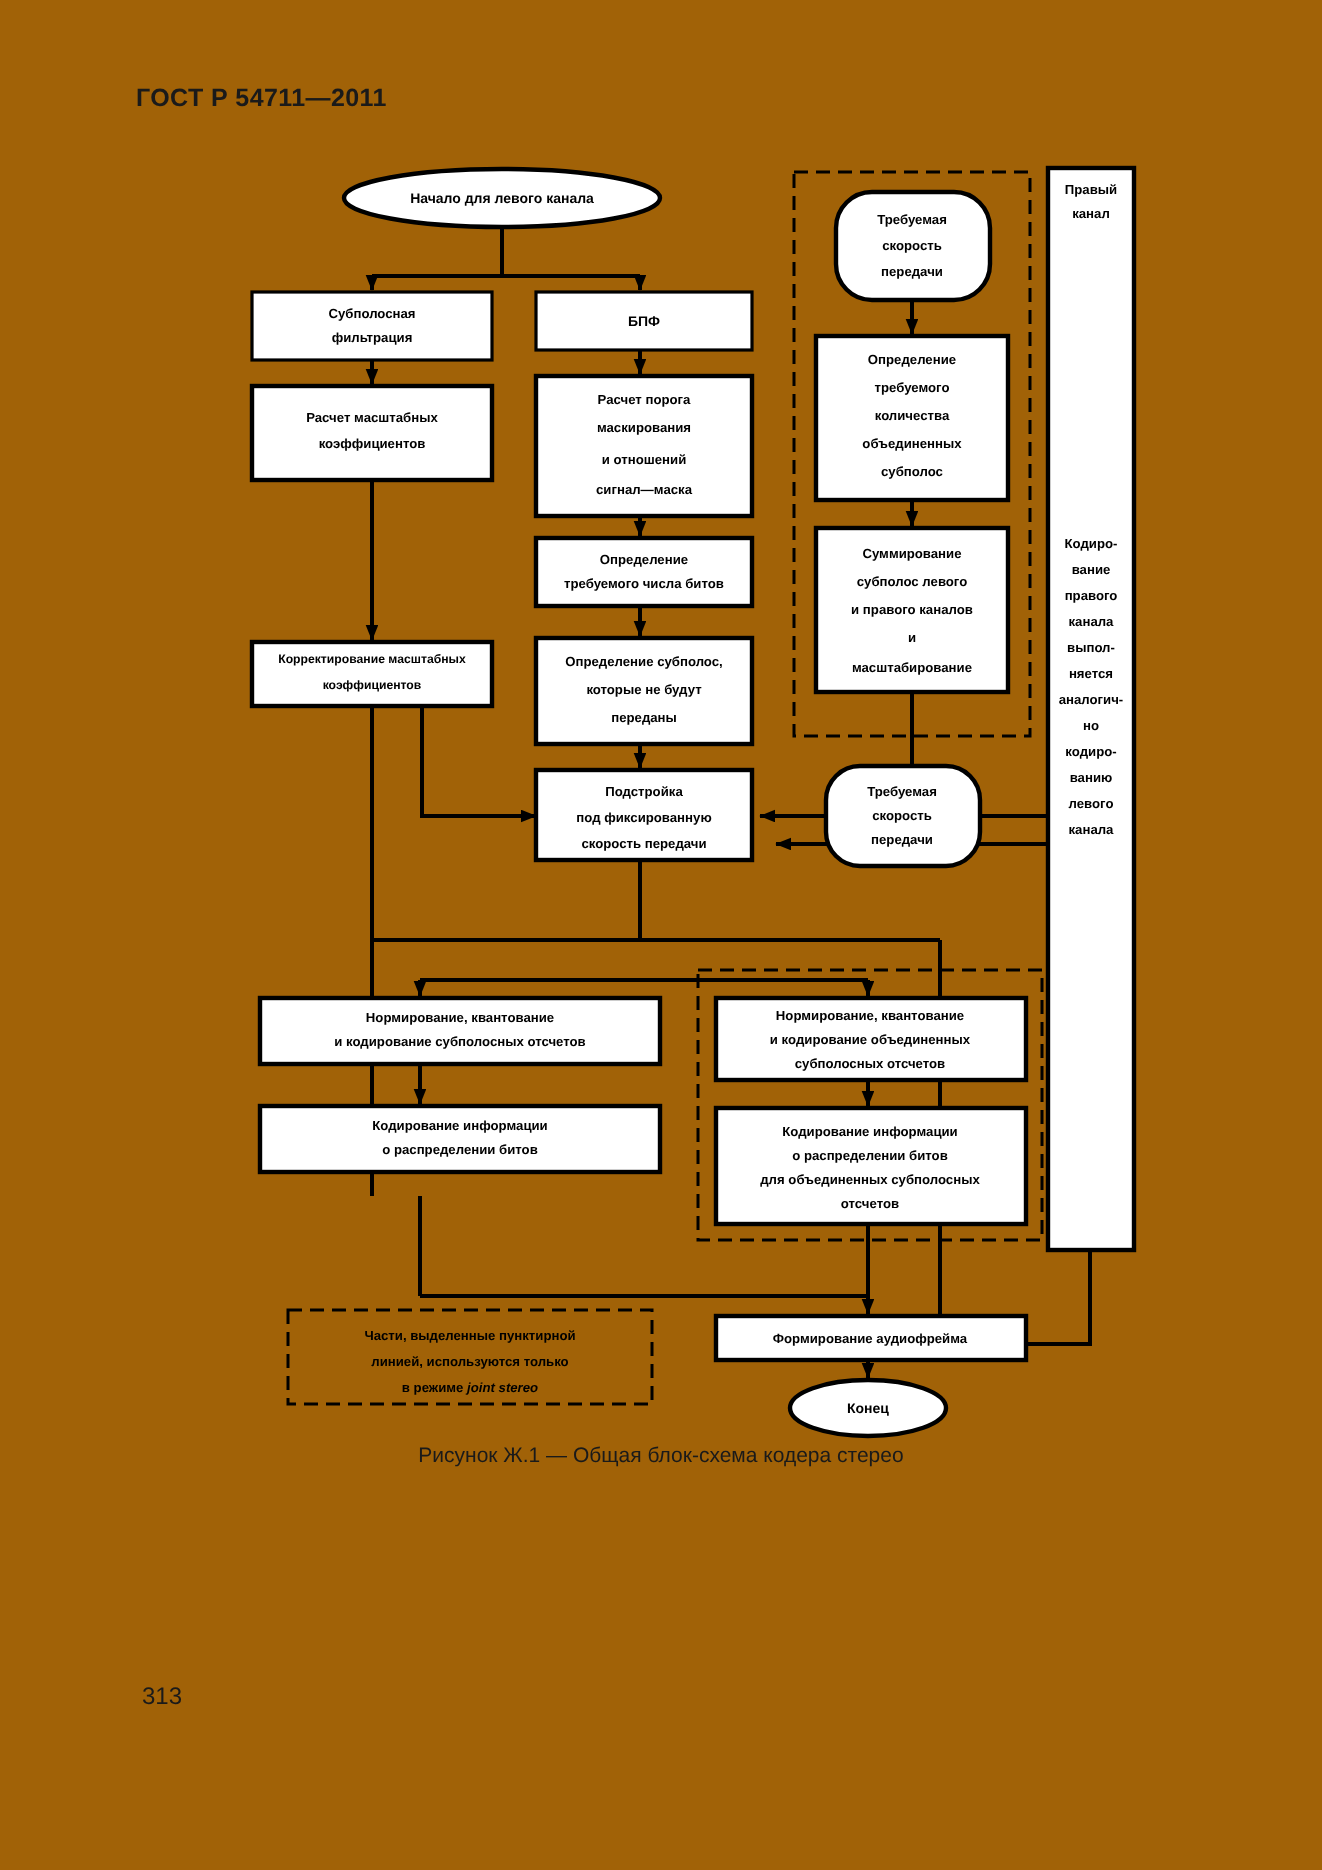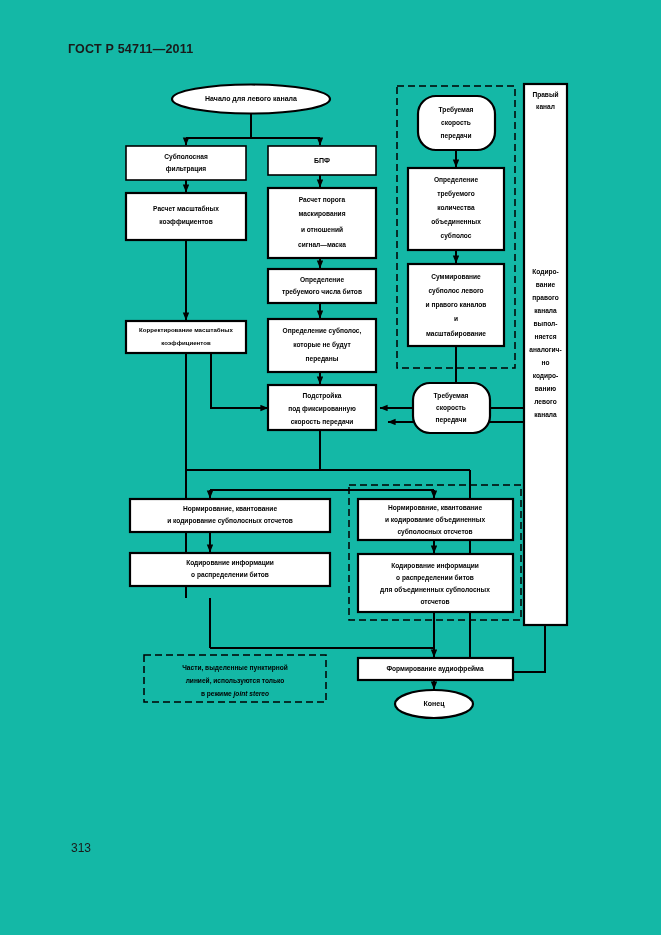--- a/index.html
+++ b/index.html
@@ -11,21 +11,21 @@
     width: 661px;
     height: 935px;
     position: relative;
     font-family: "Liberation Sans", sans-serif;
     color: #000000;
     overflow: hidden;
   }
   .page {
     position: absolute;
     inset: 0;
-    background: #14b8a6;
+    background: #a16207;
   }
   .doc-header {
     position: absolute;
     left: 68px;
     top: 42px;
     font-size: 12.5px;
     font-weight: bold;
     letter-spacing: 0.2px;
     color: #1a1a1a;
   }
@@ -274,16 +274,17 @@
       <rect class="dashedregion" x="144" y="655" width="182" height="47"></rect>
       <text class="lbl" x="235" y="668">Части, выделенные пунктирной</text>
       <text class="lbl" x="235" y="681">линией, используются только</text>
       <text class="lbl" x="235" y="694">
         <tspan>в режиме </tspan><tspan class="italic">joint stereo</tspan>
       </text>
 
     </svg>
   </div>
 
+  <div class="figure-caption">Рисунок Ж.1 — Общая блок-схема кодера стерео</div>
 
   <div class="page-number">313</div>
 
 </div>
 
 </body></html>

